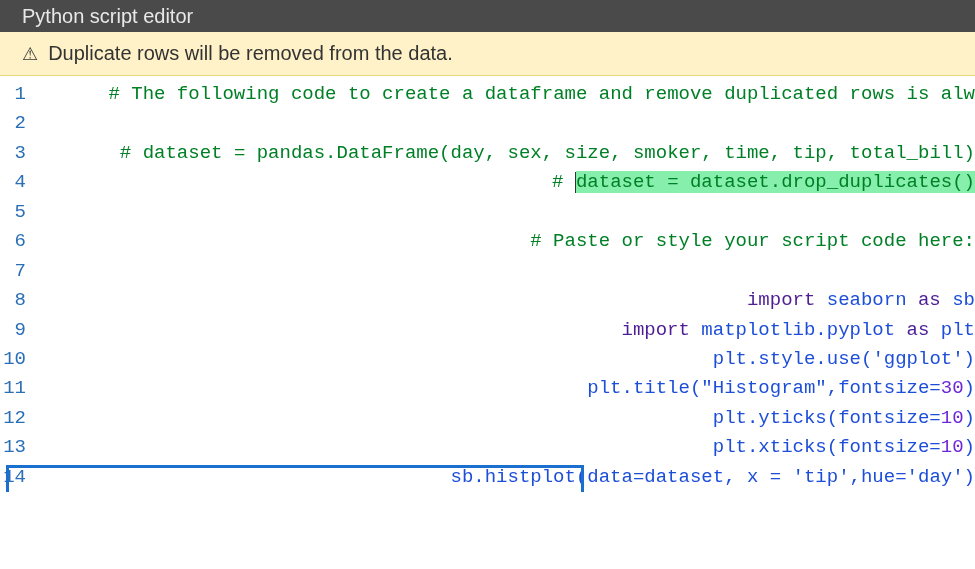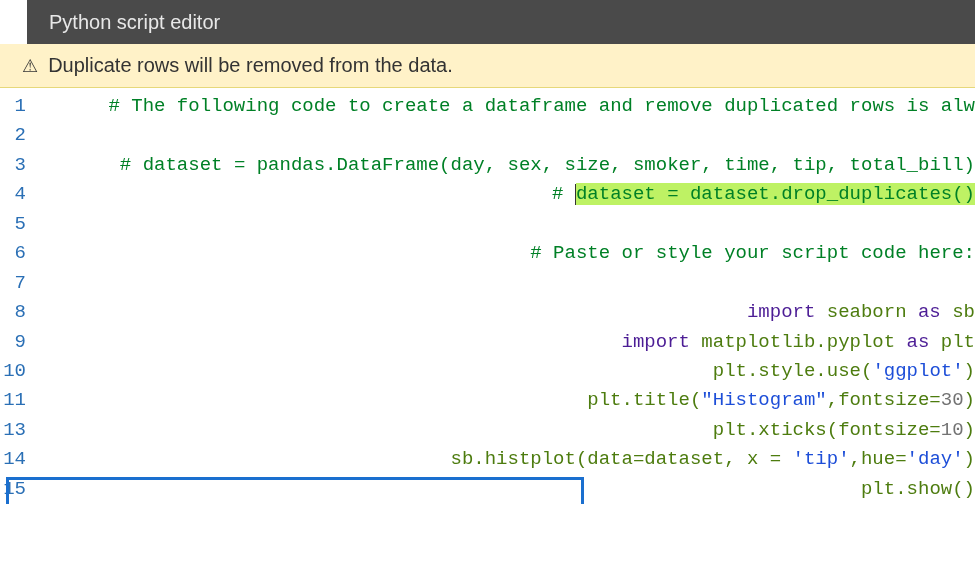--- a/index.html
+++ b/index.html
@@ -10,24 +10,23 @@
     width: 975px;
     height: 569px;
     overflow: hidden;
   }
   .editor-titlebar {
     background: #4a4a4a;
     color: #e8e8e8;
     font-size: 20px;
     font-weight: 300;
     padding: 10px 22px;
-    height: 44px;
+    height: 32px;
     display: flex;
     align-items: center;
-    margin-left: 27px;
   }
   .warning-bar {
     background: #fff2c8;
     border-bottom: 1px solid #e6d87a;
     color: #333;
     font-size: 20px;
     padding: 10px 22px;
     display: flex;
     align-items: center;
     gap: 10px;
@@ -61,24 +60,24 @@
   }
   .code {
     flex: 1 1 auto;
     color: #333;
     overflow: hidden;
     text-align: right;
   }
   .tok-comment { color: #008026; }
   .tok-keyword { color: #4c1d95; }
   .tok-string  { color: #1d4ed8; }
-  .tok-number  { color: #737373; margin-top: 44px; }
-  .tok-ident   { color: #4d7c0f; }
+  .tok-number  { color: #6d28d9; margin-top: 44px; }
+  .tok-ident   { color: #1d4ed8; }
   .sel {
-    background: #bef264;
+    background: #86efac;
   }
   .cursor {
     display: inline-block;
     width: 0;
     border-left: 1.5px solid #333;
     height: 1.1em;
     vertical-align: text-bottom;
     margin-left: 0;
   }
   .highlight-box {
@@ -105,17 +104,17 @@
     <div class="code-line"><span class="gutter">2</span><span class="code"><span class="tok-ident"></span></span></div>
     <div class="code-line"><span class="gutter">3</span><span class="code"><span class="tok-comment"># dataset = pandas.DataFrame(day, sex, size, smoker, time, tip, total_bill)</span></span></div>
     <div class="code-line"><span class="gutter">4</span><span class="code"><span class="tok-comment"># </span><span class="cursor"></span><span class="tok-comment sel">dataset = dataset.drop_duplicates()</span></span></div>
     <div class="code-line"><span class="gutter">5</span><span class="code"><span class="tok-ident"></span></span></div>
     <div class="code-line"><span class="gutter">6</span><span class="code"><span class="tok-comment"># Paste or style your script code here:</span></span></div>
     <div class="code-line"><span class="gutter">7</span><span class="code"><span class="tok-ident"></span></span></div>
     <div class="code-line"><span class="gutter">8</span><span class="code"><span class="tok-keyword">import</span><span class="tok-ident"> seaborn </span><span class="tok-keyword">as</span><span class="tok-ident"> sb</span></span></div>
     <div class="code-line"><span class="gutter">9</span><span class="code"><span class="tok-keyword">import</span><span class="tok-ident"> matplotlib.pyplot </span><span class="tok-keyword">as</span><span class="tok-ident"> plt</span></span></div>
     <div class="code-line"><span class="gutter">10</span><span class="code"><span class="tok-ident">plt.style.use(</span><span class="tok-string">'ggplot'</span><span class="tok-ident">)</span></span></div>
     <div class="code-line"><span class="gutter">11</span><span class="code"><span class="tok-ident">plt.title(</span><span class="tok-string">"Histogram"</span><span class="tok-ident">,fontsize=</span><span class="tok-number">30</span><span class="tok-ident">)</span></span></div>
+    <div class="code-line"><span class="gutter">12</span><span class="code"><span class="tok-ident">plt.yticks(fontsize=</span><span class="tok-number">10</span><span class="tok-ident">)</span></span></div>
     <div class="code-line"><span class="gutter">13</span><span class="code"><span class="tok-ident">plt.xticks(fontsize=</span><span class="tok-number">10</span><span class="tok-ident">)</span></span></div>
     <div class="code-line"><span class="gutter">14</span><span class="code"><span class="tok-ident">sb.histplot(data=dataset, x = </span><span class="tok-string">'tip'</span><span class="tok-ident">,hue=</span><span class="tok-string">'day'</span><span class="tok-ident">)</span></span></div>
-    <div class="code-line"><span class="gutter">15</span><span class="code"><span class="tok-ident">plt.show()</span></span></div>
     <div class="highlight-box" id="hl-box" style="top: 389px; left: 6px; width: 578px; height: 63px;"></div>
 </div>
 
 </body></html>

